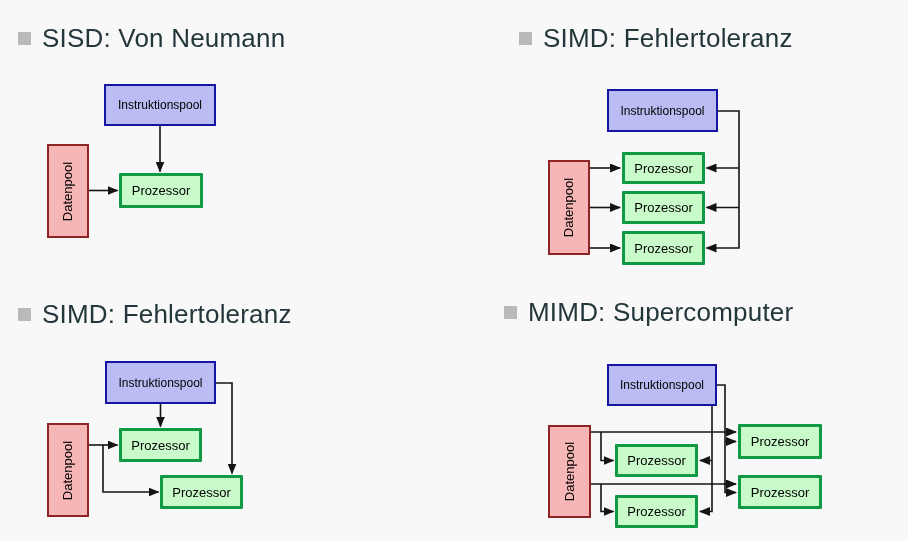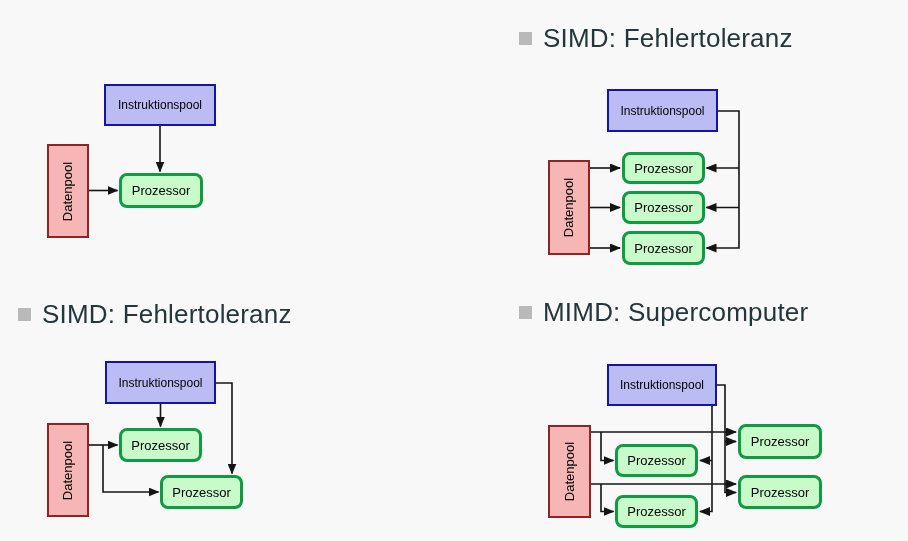--- a/index.html
+++ b/index.html
@@ -56,21 +56,21 @@
     border: 2.5px solid var(--data-border, #8e2424);
     font-size: 13px;
   }
   .node.data .vert {
     transform: rotate(-90deg);
     white-space: nowrap;
   }
   .node.proc {
     background: var(--processor-fill, #c9fac9);
     border: 3px solid var(--processor-border, #0f9a43);
-    border-radius: 8px;
+    border-radius: 1px;
     font-size: 13px;
   }
   svg.wires {
     position: absolute;
     left: 0; top: 0;
     pointer-events: none;
   }
   .wire {
     fill: none;
     stroke: var(--arrow, #141414);
@@ -86,20 +86,24 @@
 
   <svg width="0" height="0" style="position:absolute">
     <defs>
       <marker id="ah" markerUnits="userSpaceOnUse" markerWidth="11" markerHeight="9" refX="10" refY="4.5" orient="auto">
         <path class="ah-fill" d="M0,0 L11,4.5 L0,9 Z"></path>
       </marker>
     </defs>
   </svg>
 
   <section class="quad" style="left:0;top:0;width:454px;height:270px">
+    <div class="heading" style="left:18px;top:22px">
+      <span class="bullet"></span>
+      <span class="title">SISD: Von Neumann</span>
+    </div>
     <svg class="wires" width="454" height="270">
       <path class="wire arrowed" d="M160,126 V171.5"></path>
       <path class="wire arrowed" d="M89,190.5 H117.5"></path>
     </svg>
     <div class="node inst" style="left:104px;top:84px;width:112px;height:42px">
       <span>Instruktionspool</span>
     </div>
     <div class="node data" style="left:47px;top:144px;width:42px;height:94px">
       <span class="vert">Datenpool</span>
     </div>
@@ -157,21 +161,21 @@
     </div>
     <div class="node proc" style="left:119px;top:158px;width:83px;height:34px">
       <span>Prozessor</span>
     </div>
     <div class="node proc" style="left:160px;top:205px;width:83px;height:34px">
       <span>Prozessor</span>
     </div>
   </section>
 
   <section class="quad" style="left:454px;top:270px;width:454px;height:271px">
-    <div class="heading" style="left:65px;top:26px">
+    <div class="heading" style="left:50px;top:26px">
       <span class="bullet"></span>
       <span class="title">MIMD: Supercomputer</span>
     </div>
     <svg class="wires" width="454" height="271">
       <path class="wire arrowed" d="M137,162 H282"></path>
       <path class="wire arrowed" d="M147,162 V190.5 H159.5"></path>
       <path class="wire arrowed" d="M137,214 H282"></path>
       <path class="wire arrowed" d="M147,214 V241.5 H159.5"></path>
       <path class="wire arrowed" d="M258,136 V241.5 H246"></path>
       <path class="wire arrowed" d="M258,190.5 H246"></path>

